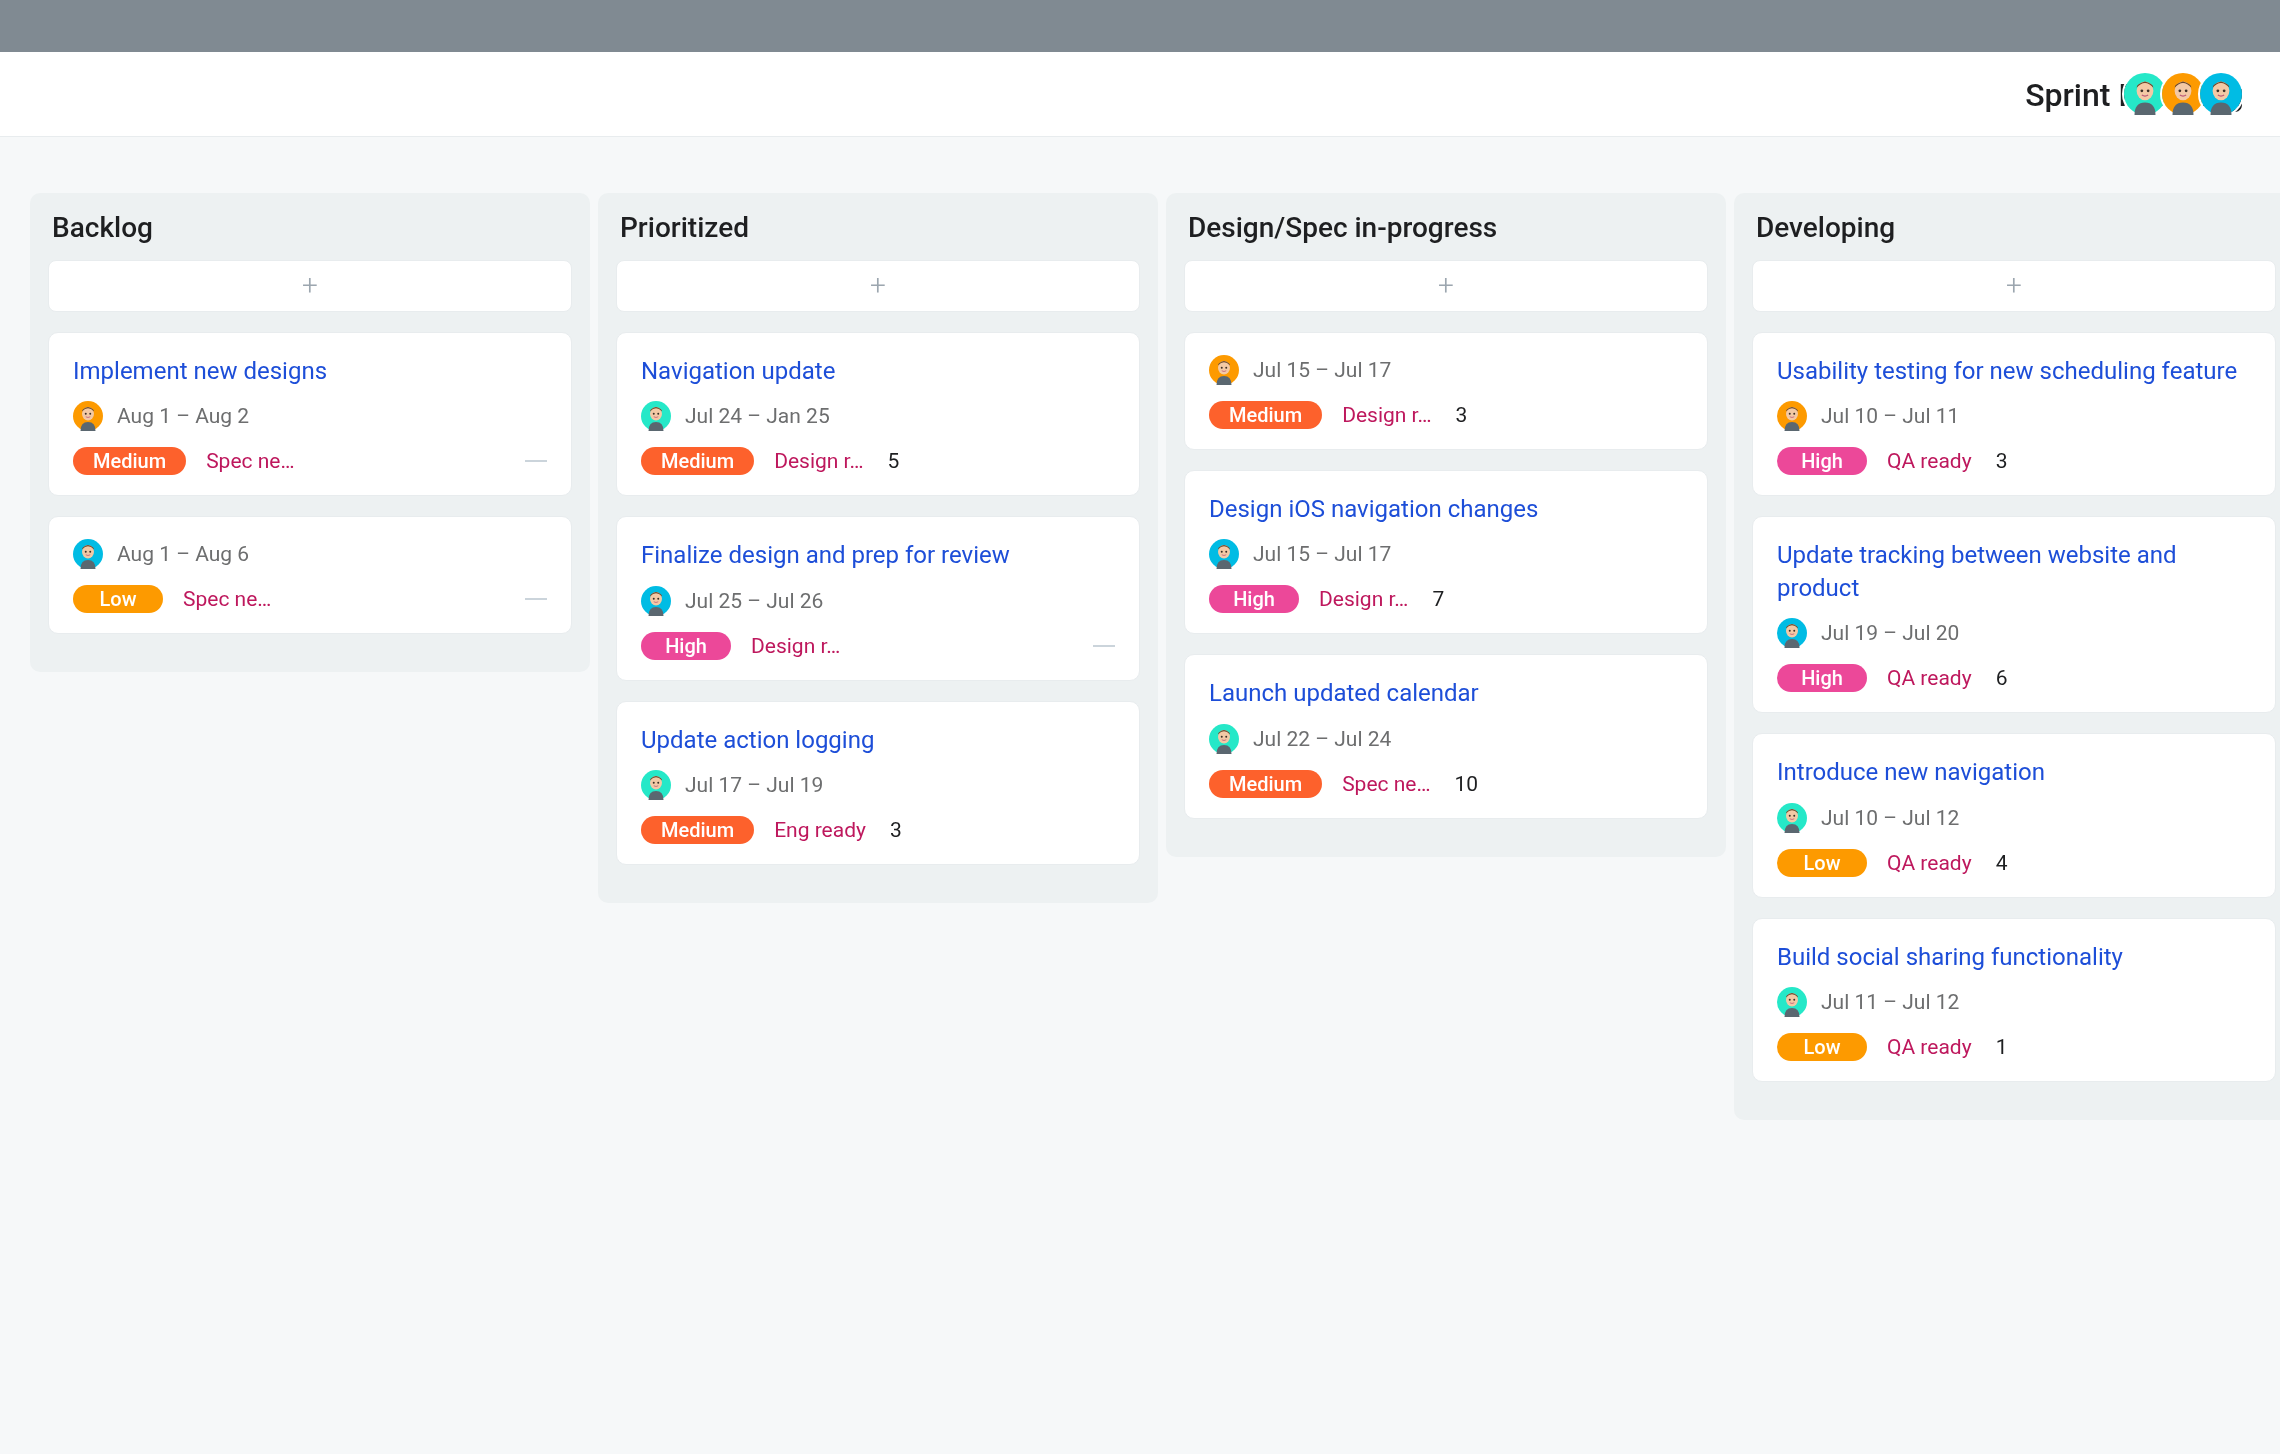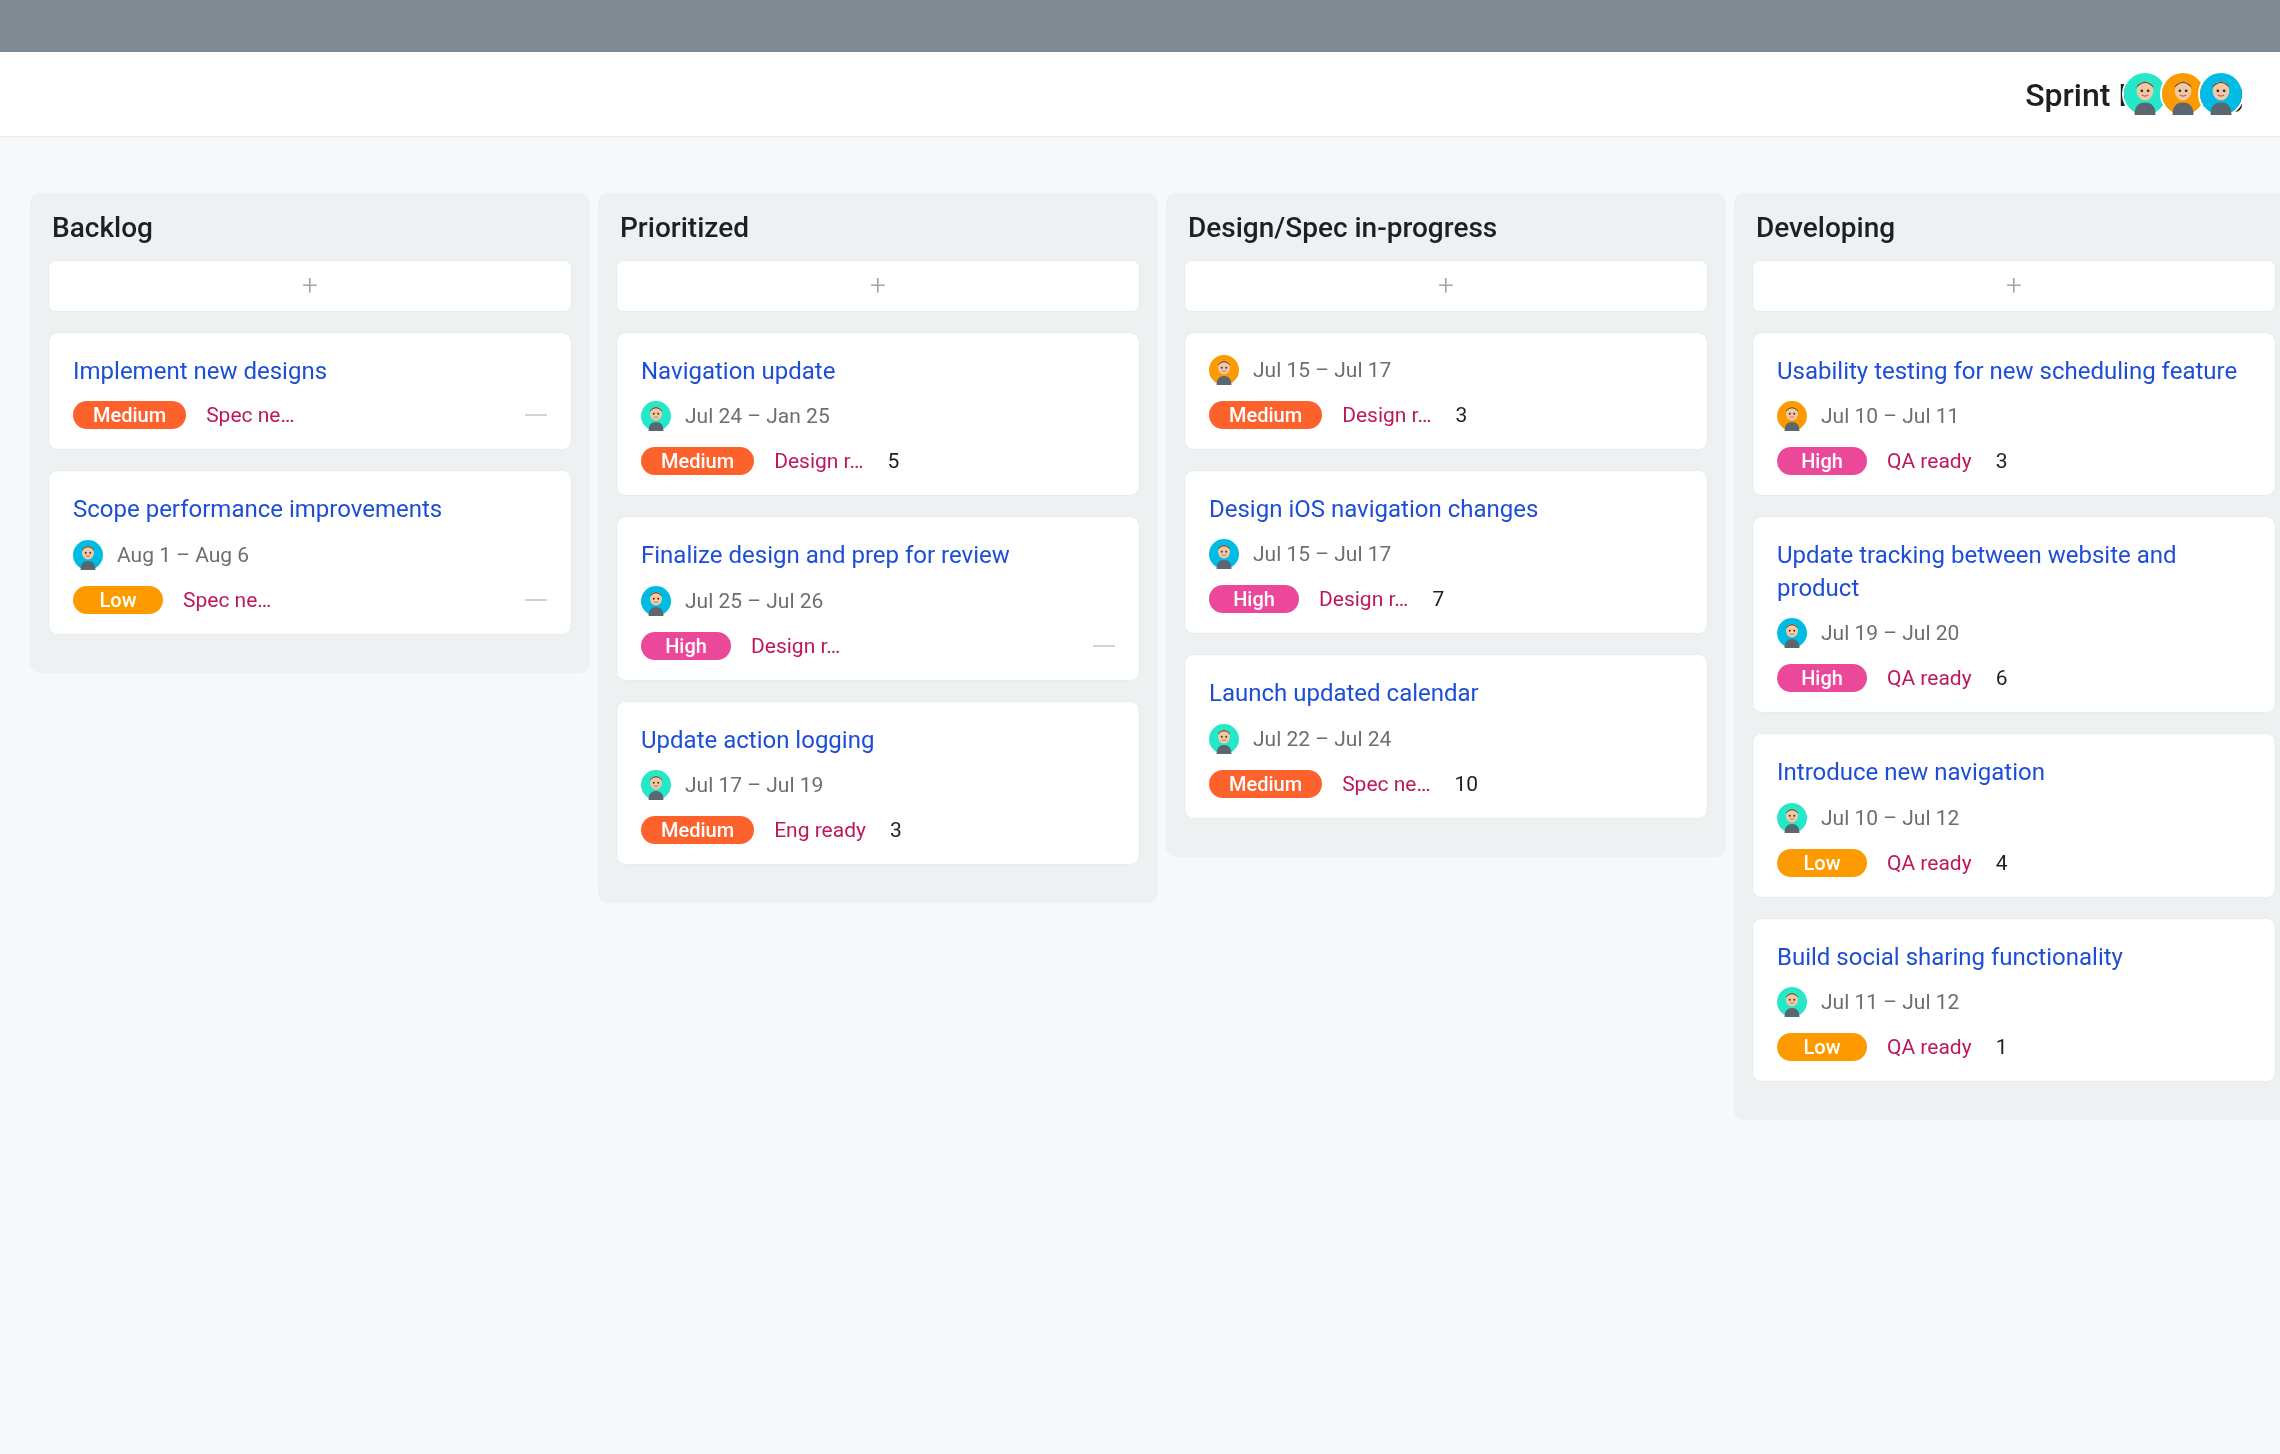--- a/index.html
+++ b/index.html
@@ -202,28 +202,39 @@
 </div>
 
 <div class="board" id="board">
     <div class="column">
       <div class="column-title">Backlog</div>
       <div class="add-card-button">
         <span>+</span>
       </div>
       <div class="card">
         <div class="card-title">Implement new designs</div>
+        <div class="card-meta">
+          <span class="avatar"><svg viewBox="0 0 40 40">
+              <circle cx="20" cy="20" r="20" fill="#fd9a00"></circle>
+              <ellipse cx="20" cy="17" rx="8" ry="9" fill="#f3c9a5"></ellipse>
+              <path d="M12 14 Q20 5 28 14 Q28 10 20 8 Q12 10 12 14" fill="#6b4a2e"></path>
+              <circle cx="17" cy="17" r="1.3" fill="#3a2e25"></circle>
+              <circle cx="23" cy="17" r="1.3" fill="#3a2e25"></circle>
+              <path d="M17 21 Q20 23 23 21" stroke="#b57" stroke-width="1" fill="none"></path>
+              <path d="M10 40 Q10 28 20 28 Q30 28 30 40 Z" fill="#5a6770"></path>
+            </svg></span>
+          <span class="card-date">Aug 1 – Aug 2</span>
+        </div>
         <div class="card-footer">
           <span class="pill pill-orange">Medium</span>
           <span class="status-text">Spec ne…</span>
           <span class="dash-icon"></span>
         </div>
       </div>
       <div class="card">
-        <div class="card-title">Scope performance improvements</div>
         <div class="card-meta">
           <span class="avatar"><svg viewBox="0 0 40 40">
               <circle cx="20" cy="20" r="20" fill="#00bce4"></circle>
               <ellipse cx="20" cy="17" rx="8" ry="9" fill="#f3c9a5"></ellipse>
               <path d="M12 14 Q20 5 28 14 Q28 10 20 8 Q12 10 12 14" fill="#6b4a2e"></path>
               <circle cx="17" cy="17" r="1.3" fill="#3a2e25"></circle>
               <circle cx="23" cy="17" r="1.3" fill="#3a2e25"></circle>
               <path d="M17 21 Q20 23 23 21" stroke="#b57" stroke-width="1" fill="none"></path>
               <path d="M10 40 Q10 28 20 28 Q30 28 30 40 Z" fill="#5a6770"></path>
             </svg></span>

